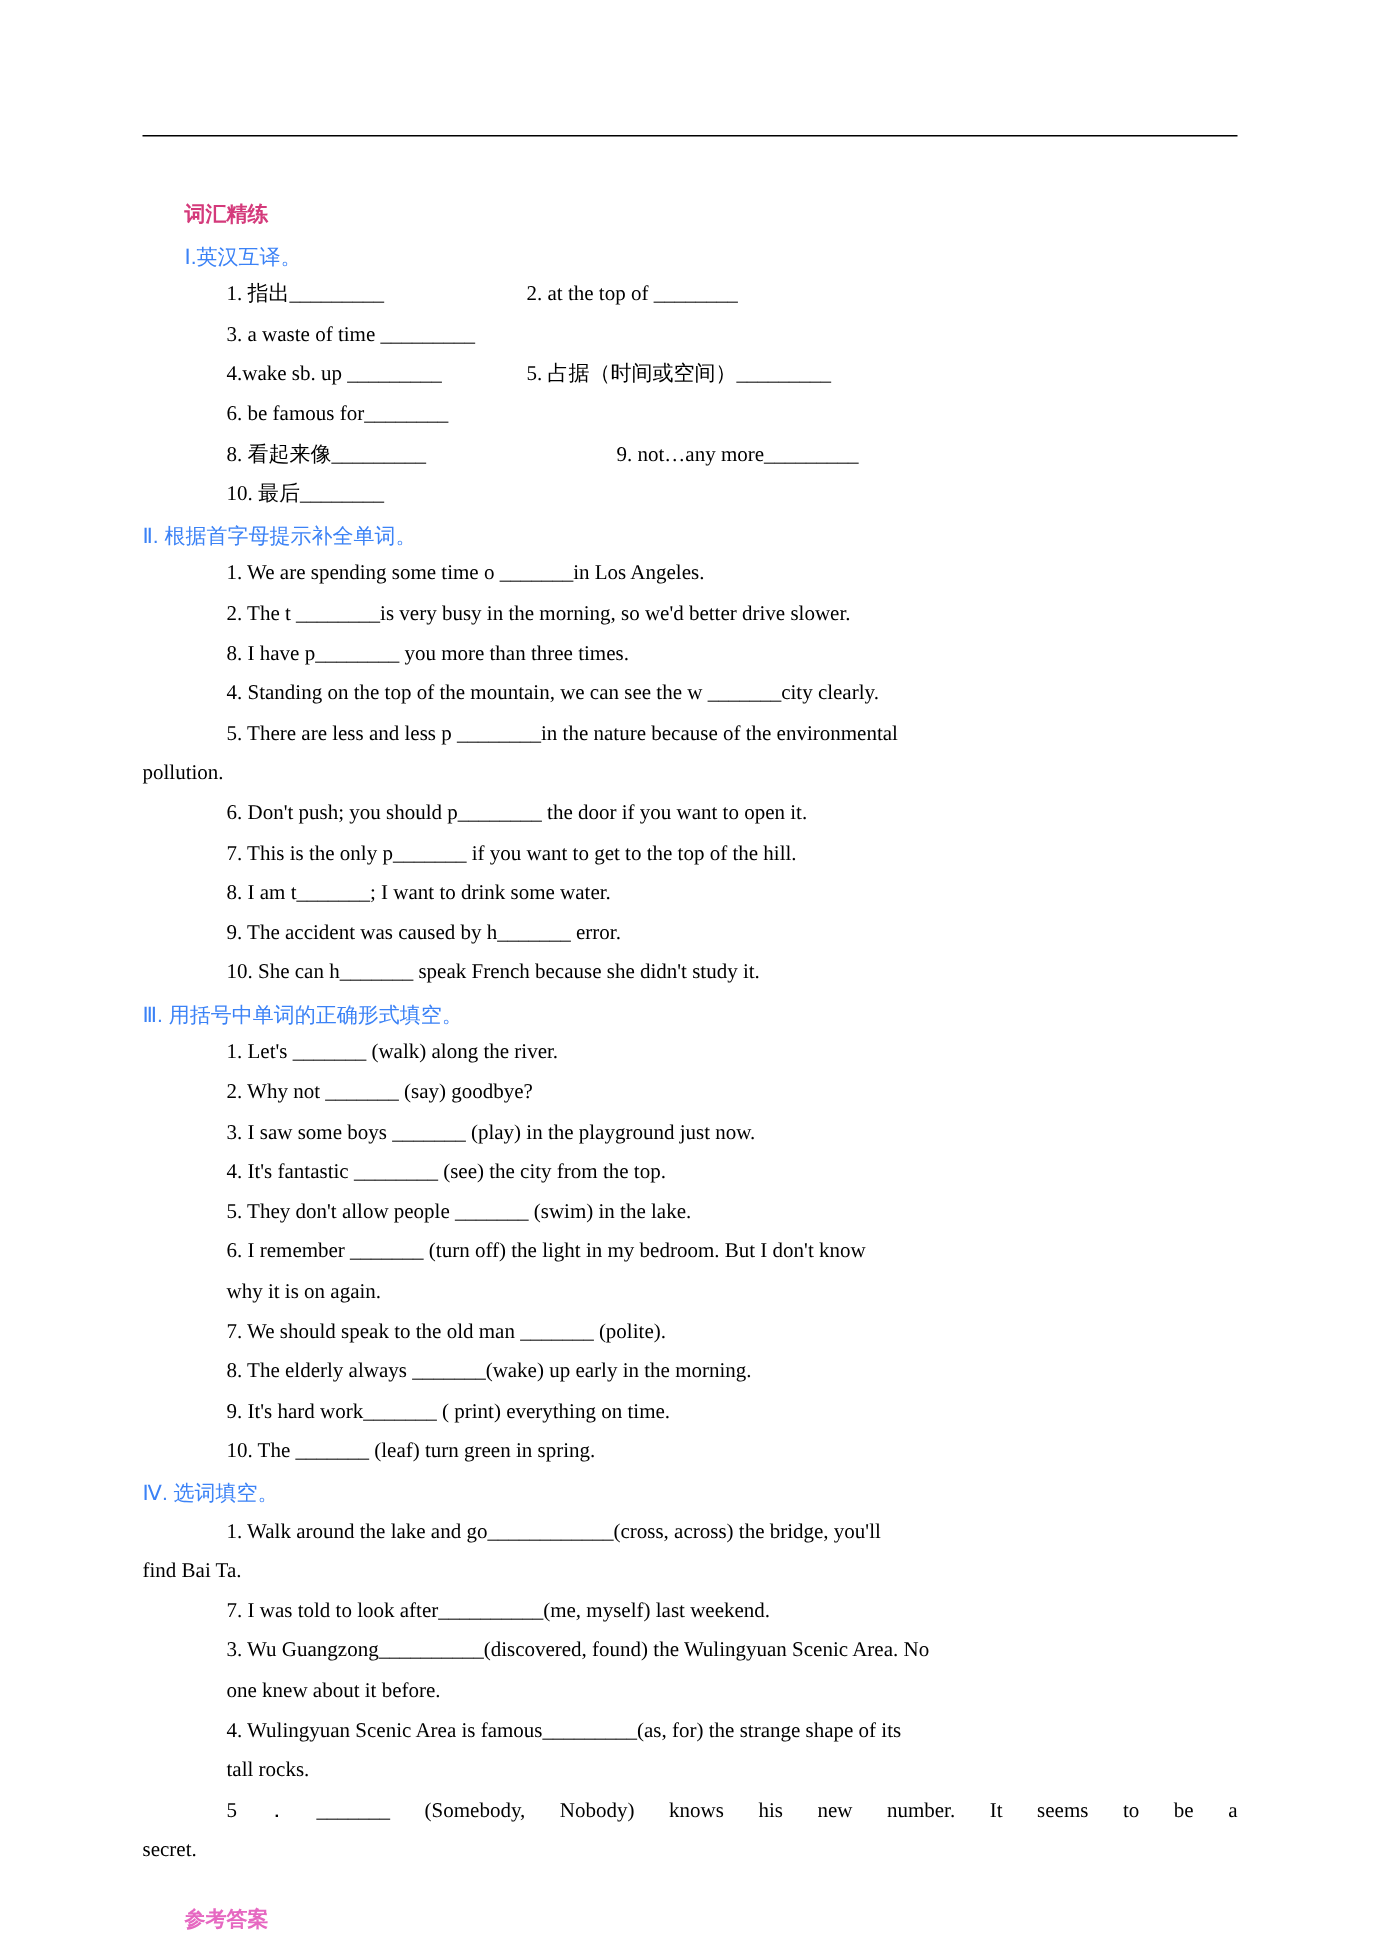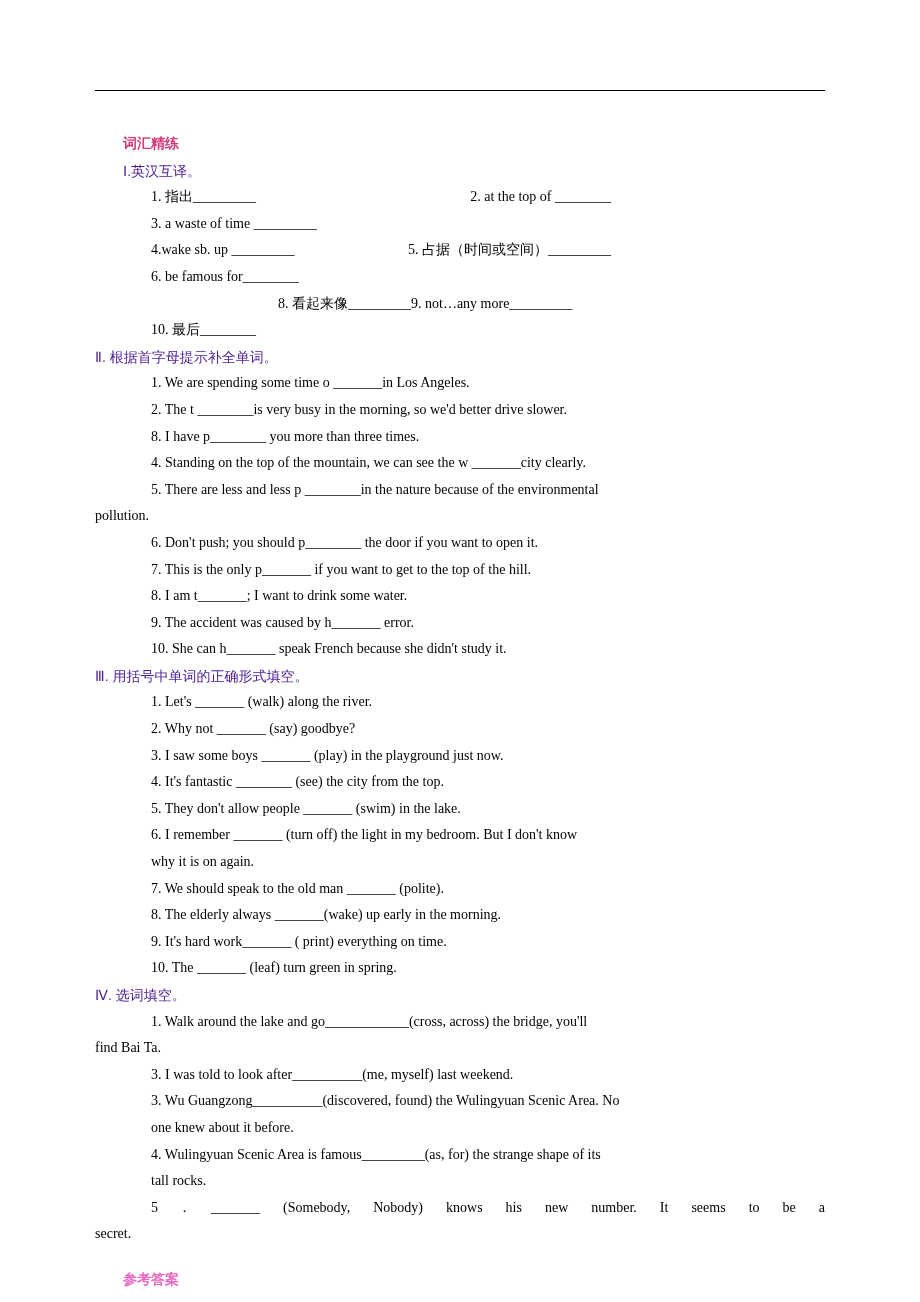--- a/index.html
+++ b/index.html
@@ -16,32 +16,32 @@
     min-height: 1302px;
     padding: 90px 95px 40px 95px;
     box-sizing: border-box;
     position: relative;
   }
   .top-rule {
     border-top: 1px solid #000;
     margin-bottom: 40px;
   }
   .heading-red { color: #d43a7b; font-family: Liberation Mono, monospace; font-weight: bold; }
-  .section-orange { color: #4c1d95; font-family: "SimHei", sans-serif; }
+  .section-orange { color: #3b82f6; font-family: "SimHei", sans-serif; }
   .answers-pink { color: #e668c1; font-family: "SimHei", sans-serif; font-weight: bold; }
   .indent1 { padding-left: 28px; }
   .indent2 { padding-left: 56px; }
   .row {
     display: flex;
     flex-wrap: wrap;
     padding-left: 56px;
   }
   .row > span { white-space: pre; }
   .c1 { flex: 0 0 200px; }
-  .c2 { flex: 0 0 260px; text-align: right; }
+  .c2 { flex: 0 0 260px; }
   .c3 { flex: 0 0 220px; }
   .justify {
     text-align: justify;
     text-align-last: justify;
   }
   .hang {
     padding-left: 80px;
     text-indent: -24px;
   }
 </style>
@@ -92,21 +92,21 @@
   <div class="indent2">6. I remember _______ (turn off) the light in my bedroom. But I don't know</div>
   <div class="hang">why it is on again.</div>
   <div class="indent2">7. We should speak to the old man _______ (polite).</div>
   <div class="indent2">8. The elderly always _______(wake) up early in the morning.</div>
   <div class="indent2">9. It's hard work_______ ( print) everything on time.</div>
   <div class="indent2">10. The _______ (leaf) turn green in spring.</div>
 
   <div class="section-orange">Ⅳ. 选词填空。</div>
   <div class="indent2">1. Walk around the lake and go____________(cross, across) the bridge, you'll</div>
   <div>find Bai Ta.</div>
-  <div class="indent2">3. I was told to look after__________(me, myself) last weekend.</div>
+  <div class="indent2">7. I was told to look after__________(me, myself) last weekend.</div>
   <div class="indent2">3. Wu Guangzong__________(discovered, found) the Wulingyuan Scenic Area. No</div>
   <div class="hang">one    knew about it before.</div>
   <div class="indent2">4. Wulingyuan Scenic Area is famous_________(as, for) the strange shape of its</div>
   <div class="hang">tall rocks.</div>
   <div class="indent2 justify">5．_______ (Somebody, Nobody) knows his new number. It seems to be a</div>
   <div>secret.</div>
 
   <div style="height:18px"></div>
 
   <div class="answers-pink indent1">参考答案</div>

